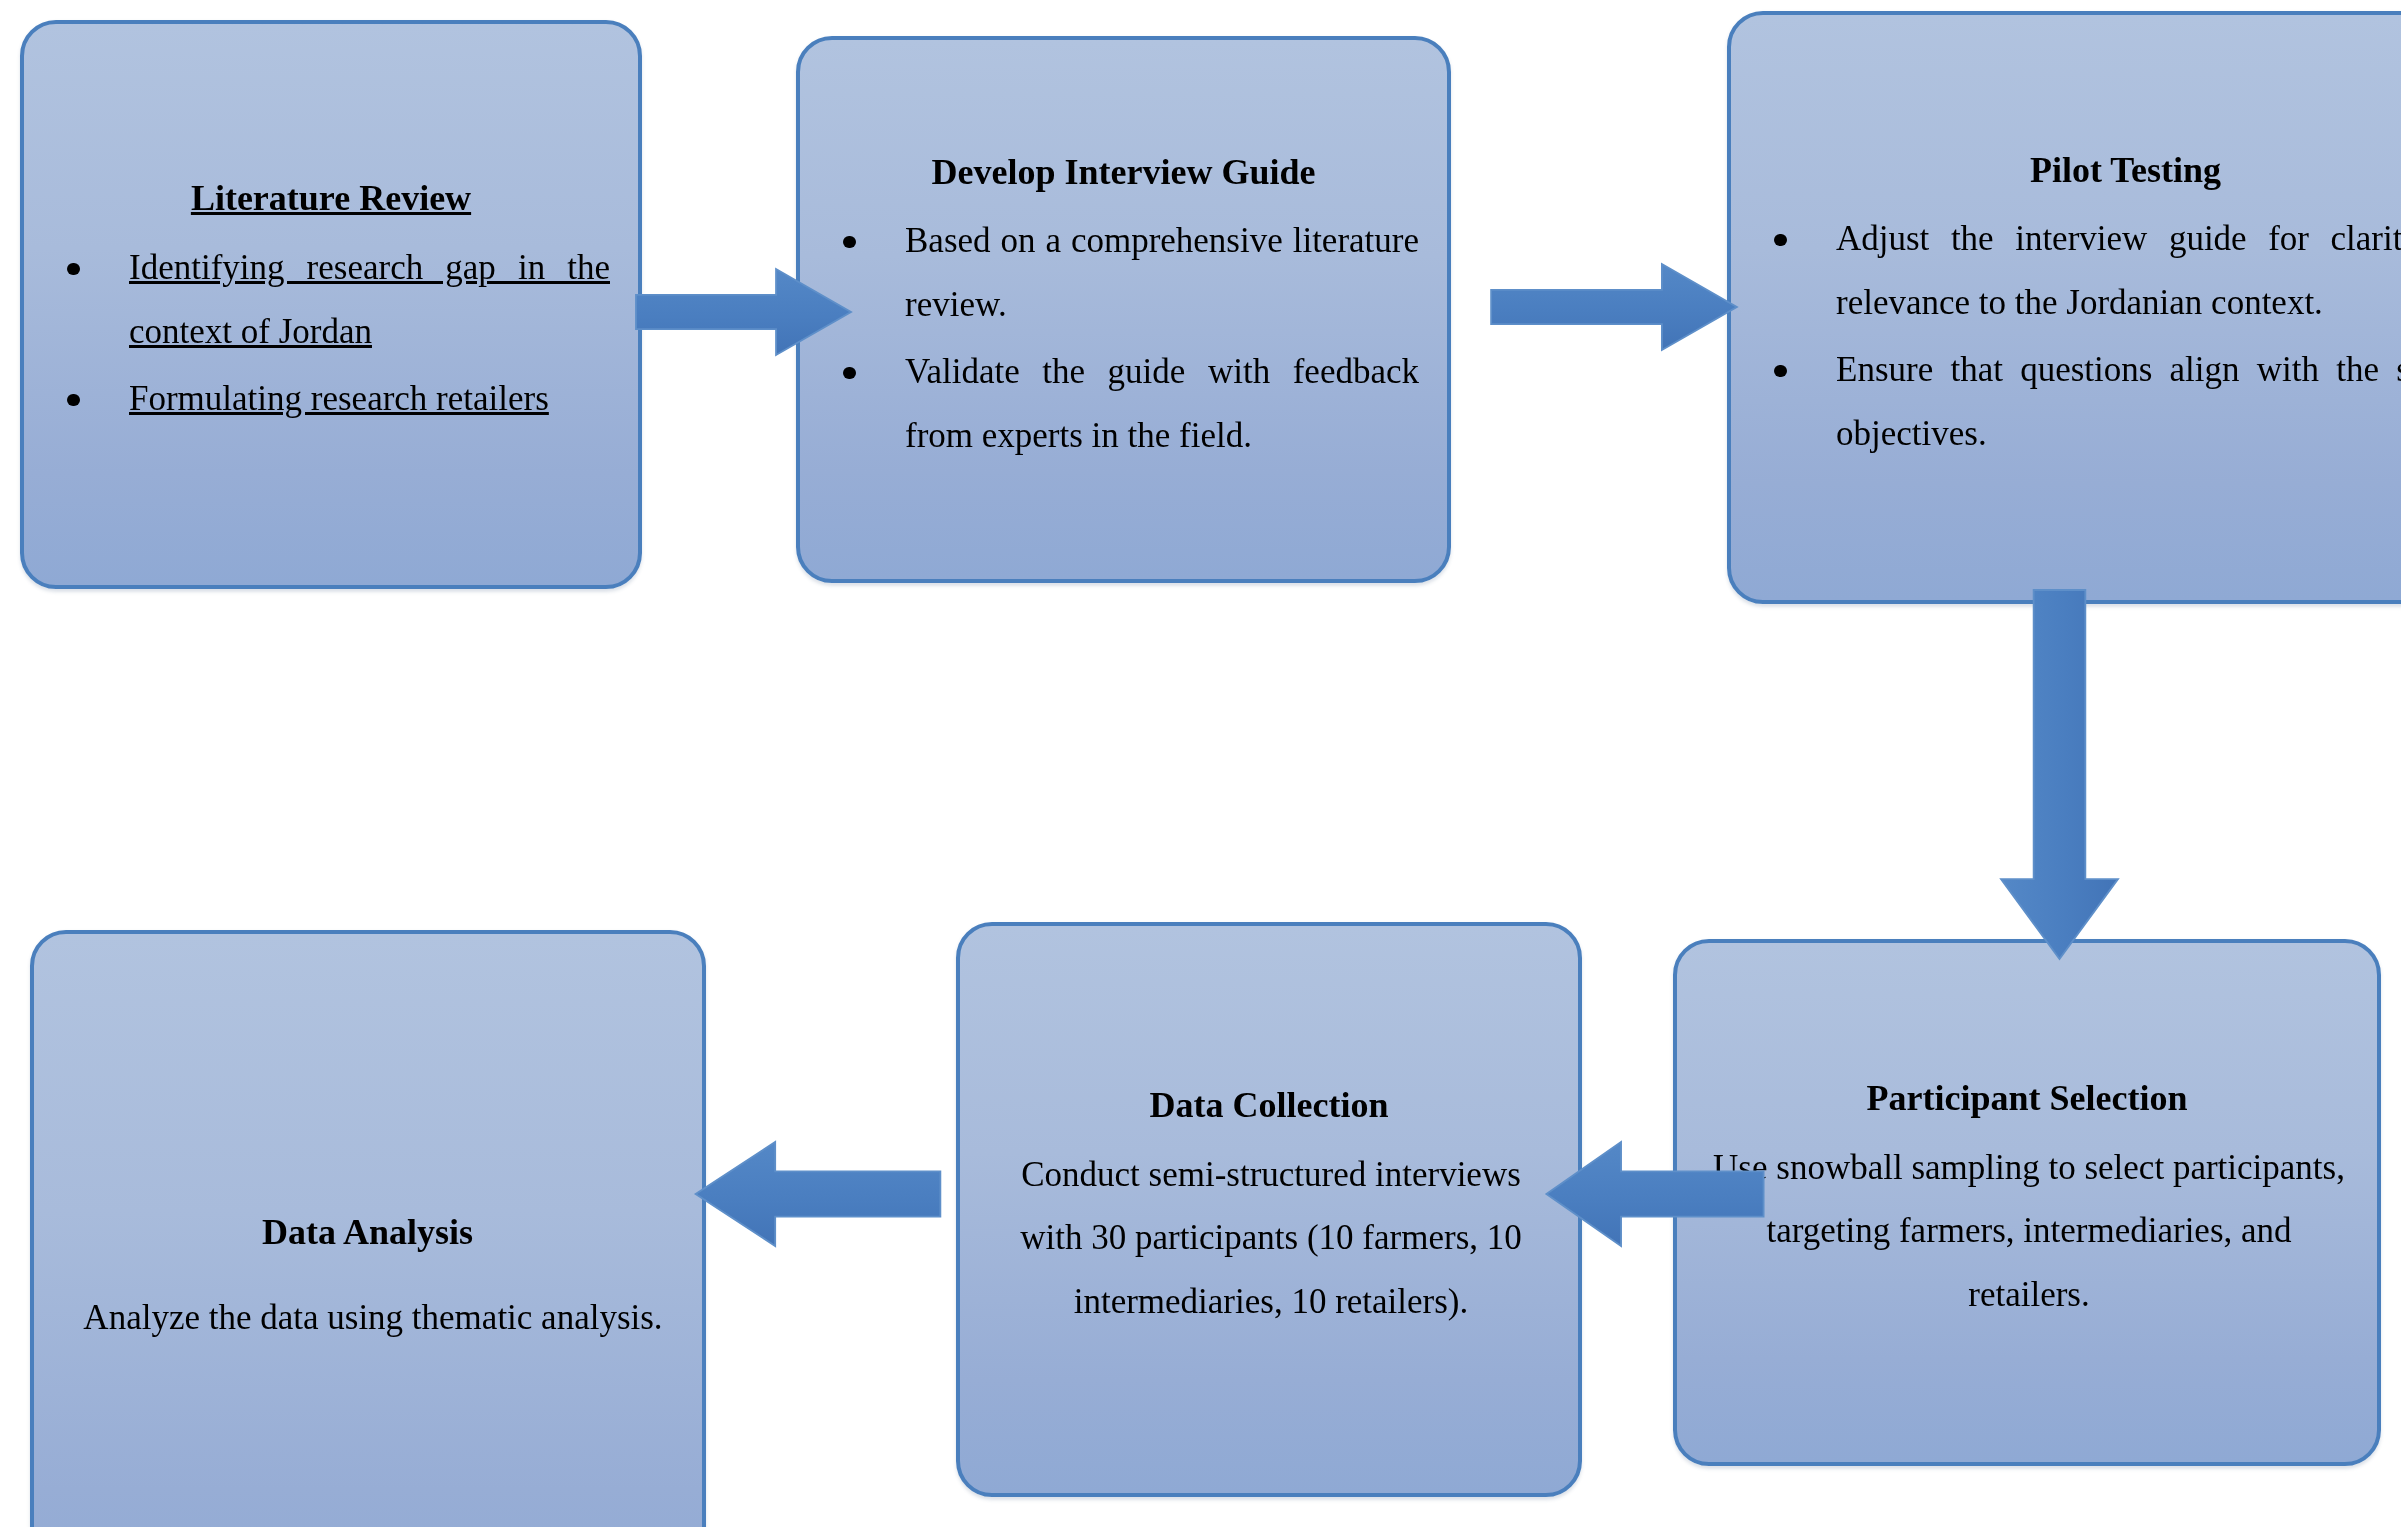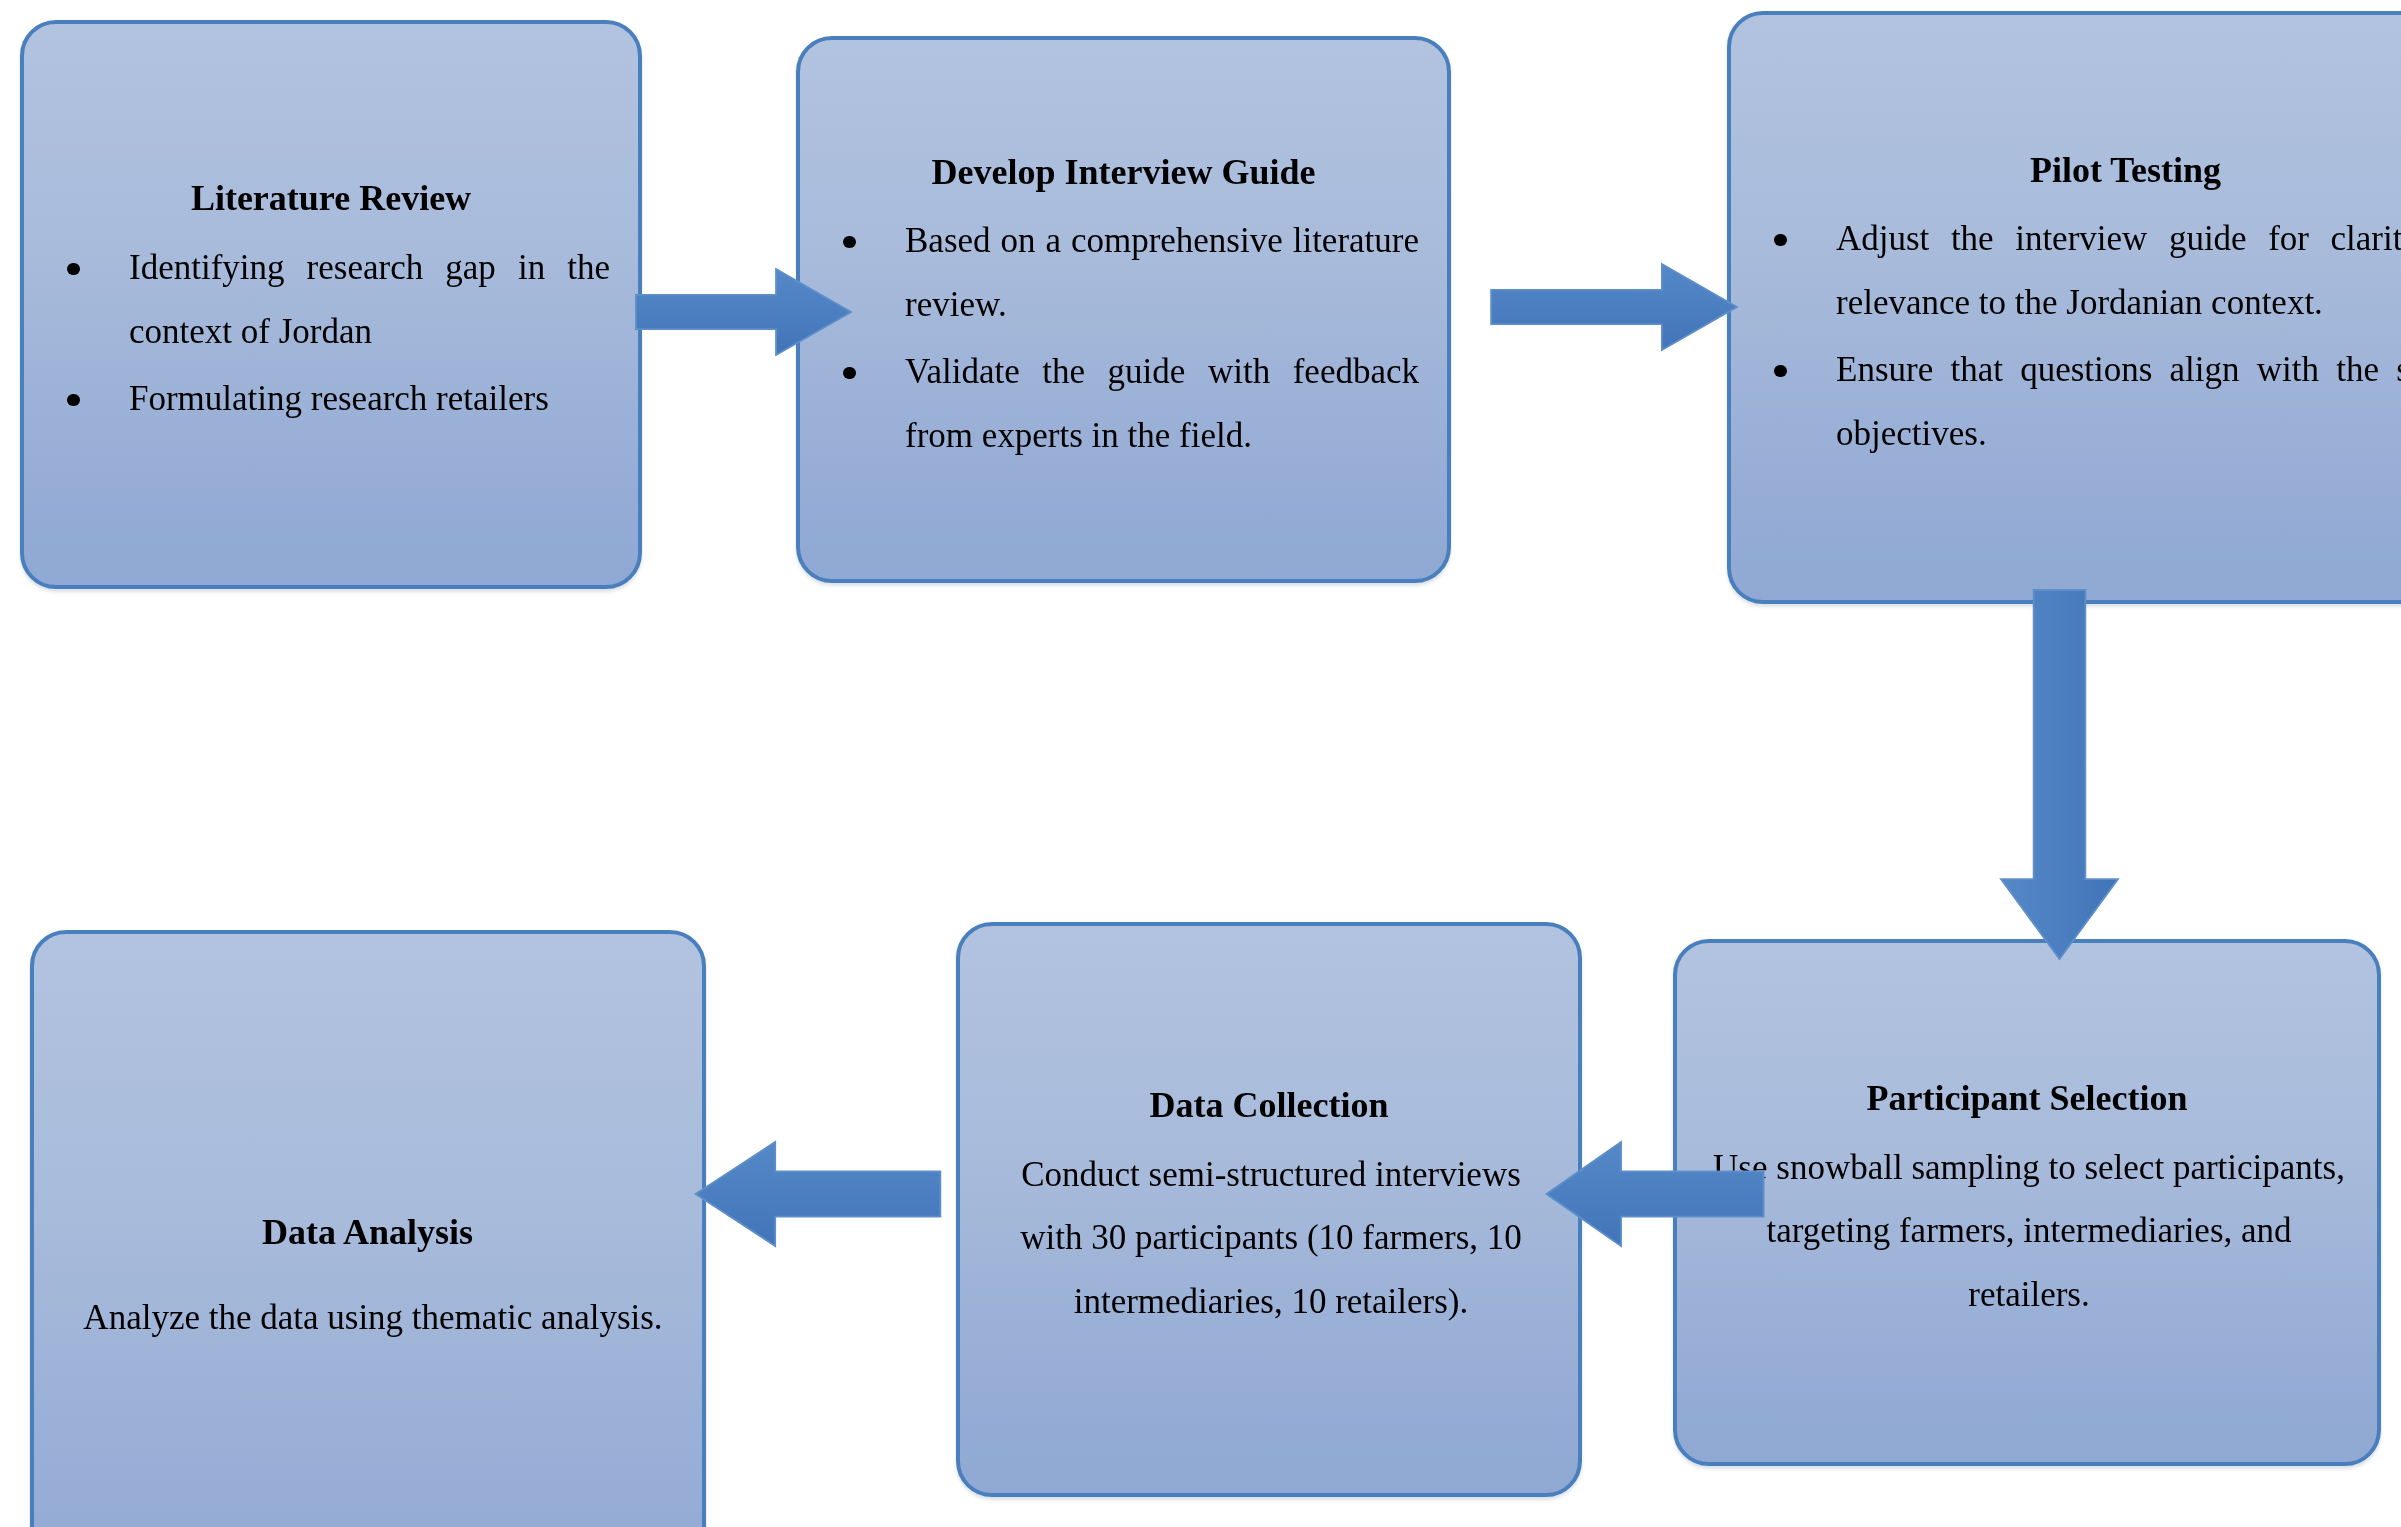--- a/index.html
+++ b/index.html
@@ -78,21 +78,21 @@
     padding: 0 28px 0 32px;
     text-align: center;
   }
   p.para.center-ish { padding-left: 39px; }
 
   
   .arrow { position: absolute; }
   .arrow svg { display: block; overflow: visible; }
 
   
-  #node-literature-review { left: 20px;   top: 20px;   width: 622px; height: 569px; }
+  #node-literature-review { left: 20px;   top: 20px;   width: 622px; height: 569px; text-decoration: underline; }
   #node-develop-guide     { left: 796px; top: 36px;   width: 655px; height: 547px; }
   #node-pilot-testing     { left: 1727px; top: 11px;   width: 797px; height: 593px; }
 
   #node-data-analysis     { left: 29.5px;   top: 930px; width: 676px; height: 702px; gap: 16px; }
   #node-data-collection   { left: 956px; top: 922px; width: 626px; height: 575px; }
   #node-participant-sel   { left: 1673px; top: 939px; width: 708px; height: 527px; }
 
   #arrow-lr-to-guide   { left: 636px; top: 269px;  width: 215px;  height: 86px; }
   #arrow-guide-to-pilot{ left: 1491px; top: 264px;  width: 246px;  height: 86px; }
   #arrow-pilot-down    { left: 2001px; top: 590px;  width: 117px;  height: 369px; }

